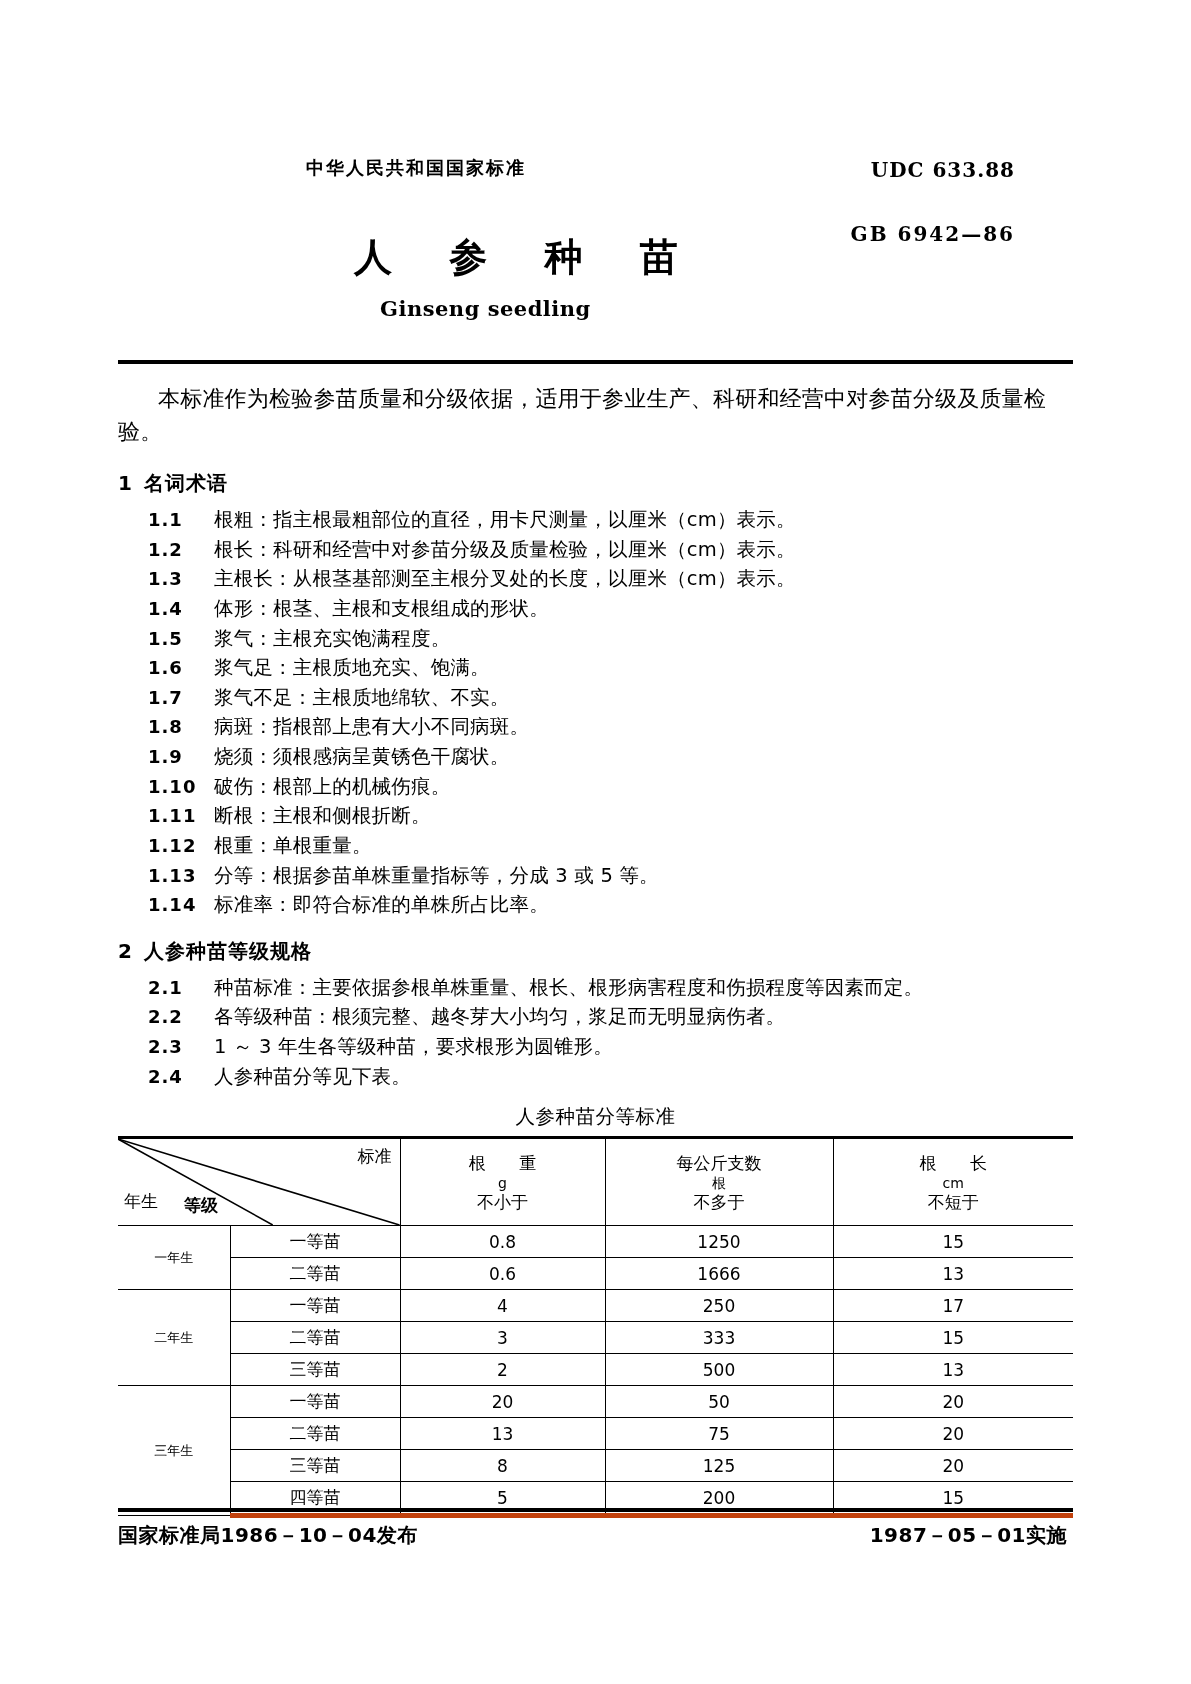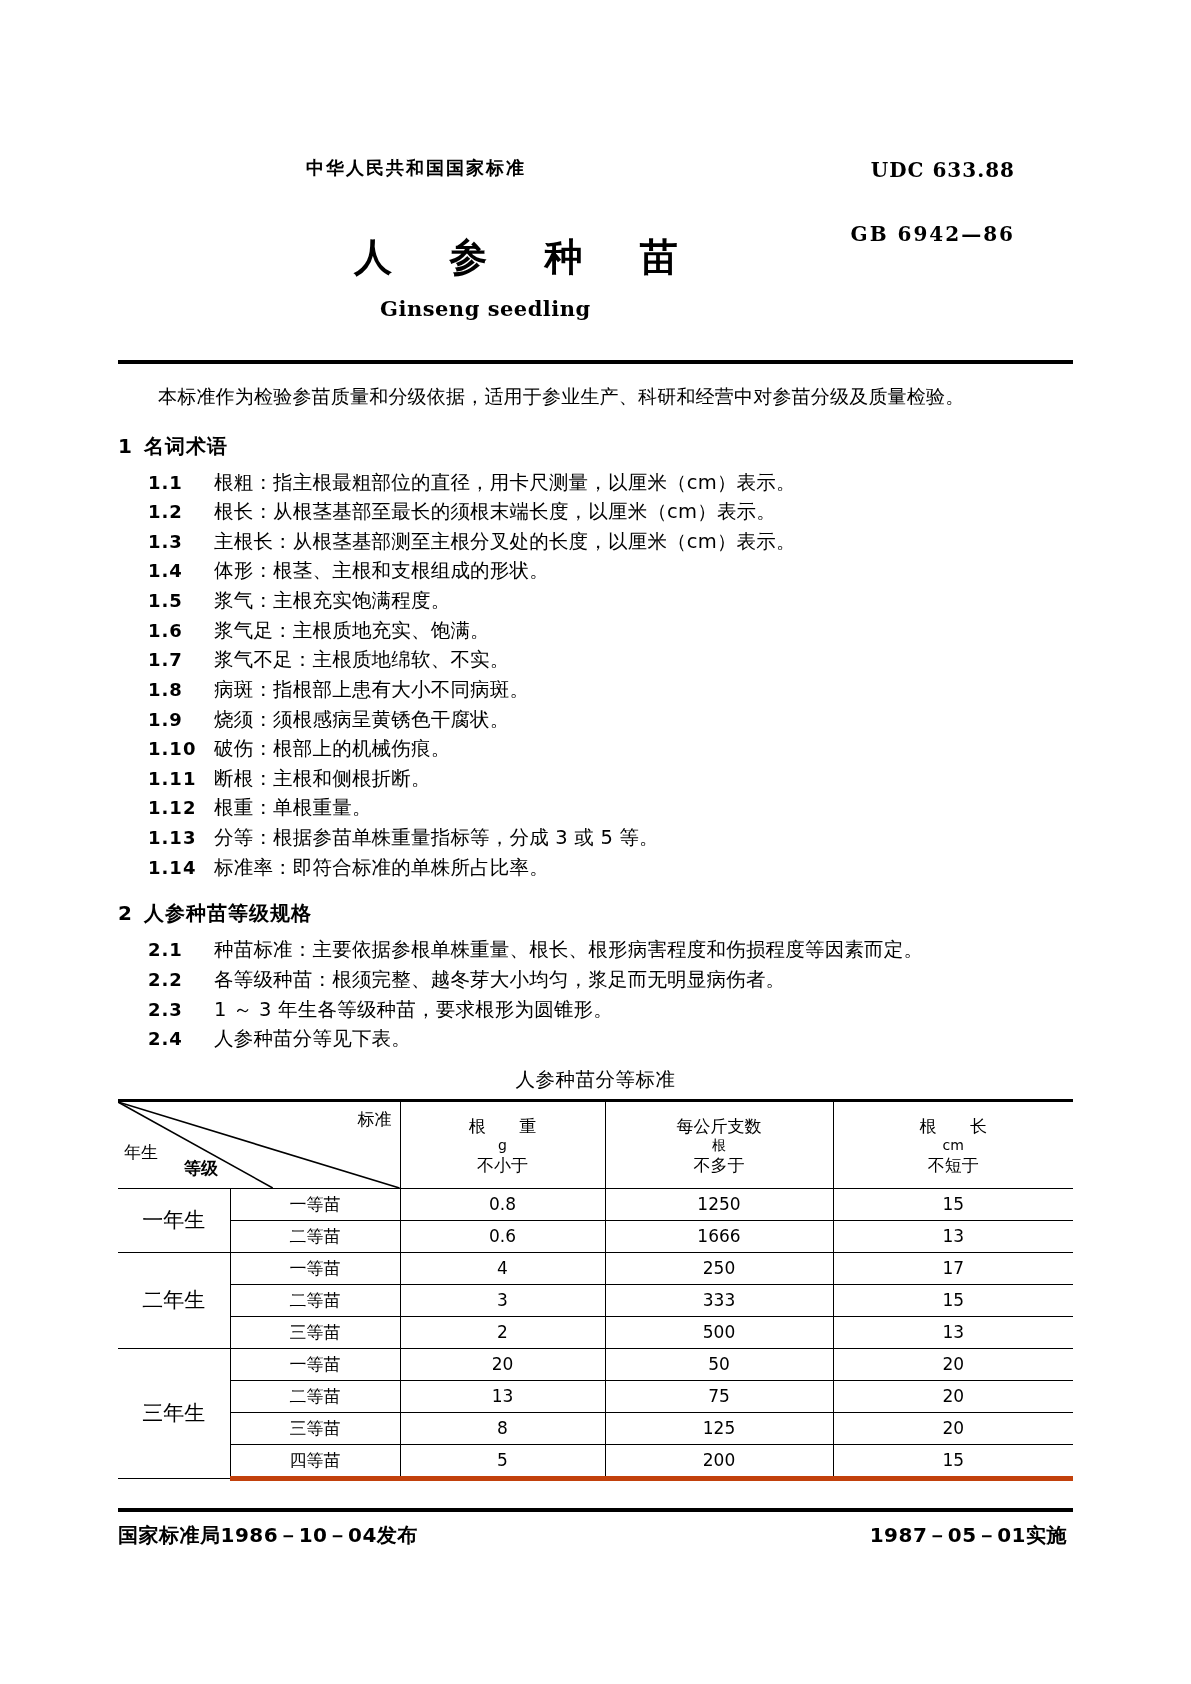--- a/index.html
+++ b/index.html
@@ -92,21 +92,21 @@
   }
 
   
   .content {
     position: absolute;
     left: 118px;
     right: 118px;
     top: 382px;
   }
   .intro {
-    font-size: 19px;
+    font-size: 22px;
     line-height: 1.5;
     text-indent: 40px;
     margin: 0 0 22px 0;
     letter-spacing: 0.2px;
   }
   .sec-head {
     font-size: 20px;
     font-weight: bold;
     margin: 0 0 8px 0;
     letter-spacing: 1px;
@@ -191,32 +191,32 @@
     width: 100%;
     height: 100%;
   }
   .lbl {
     position: absolute;
     font-size: 17px;
     white-space: nowrap;
   }
   .lbl-std   { right: 8px;  top: 6px; }
   .lbl-grade { left: 66px;  bottom: 8px; font-weight: bold; }
-  .lbl-year  { left: 6px;   bottom: 24px; }
+  .lbl-year  { left: 6px;   bottom: 12px; }
 
   .colhead {
     line-height: 1.25;
     padding: 6px 0 4px 0;
   }
   .colhead .l1 { letter-spacing: 14px; padding-left: 14px; font-size: 17px; }
   .colhead .l1.tight { letter-spacing: 0px; padding-left: 0; }
   .colhead .l2 { font-size: 14px; font-family: "DejaVu Sans", "Liberation Sans", sans-serif; }
   .colhead .l3 { font-size: 17px; }
 
-  .yearcell { font-size: 21px; }
+  .yearcell { font-size: 13px; }
 
   
   .rule-bottom {
     position: absolute;
     left: 118px;
     right: 118px;
     top: 1508px;
     height: 0;
     border-top: 4px solid #000;
   }
@@ -256,21 +256,21 @@
     <div class="sec-head">
       <span class="num">1</span><span>名词术语</span>
     </div>
     <div class="clause-list">
       <div class="clause">
           <span class="cnum">1.1</span>
           <span class="ctext">根粗：指主根最粗部位的直径，用卡尺测量，以厘米（cm）表示。</span>
         </div>
       <div class="clause">
           <span class="cnum">1.2</span>
-          <span class="ctext">根长：从根茎基部至最长的须根末端长度，以厘米（cm）表示。</span>
+          <span class="ctext">根长：科研和经营中对参苗分级及质量检验，以厘米（cm）表示。</span>
         </div>
       <div class="clause">
           <span class="cnum">1.3</span>
           <span class="ctext">主根长：从根茎基部测至主根分叉处的长度，以厘米（cm）表示。</span>
         </div>
       <div class="clause">
           <span class="cnum">1.4</span>
           <span class="ctext">体形：根茎、主根和支根组成的形状。</span>
         </div>
       <div class="clause">

